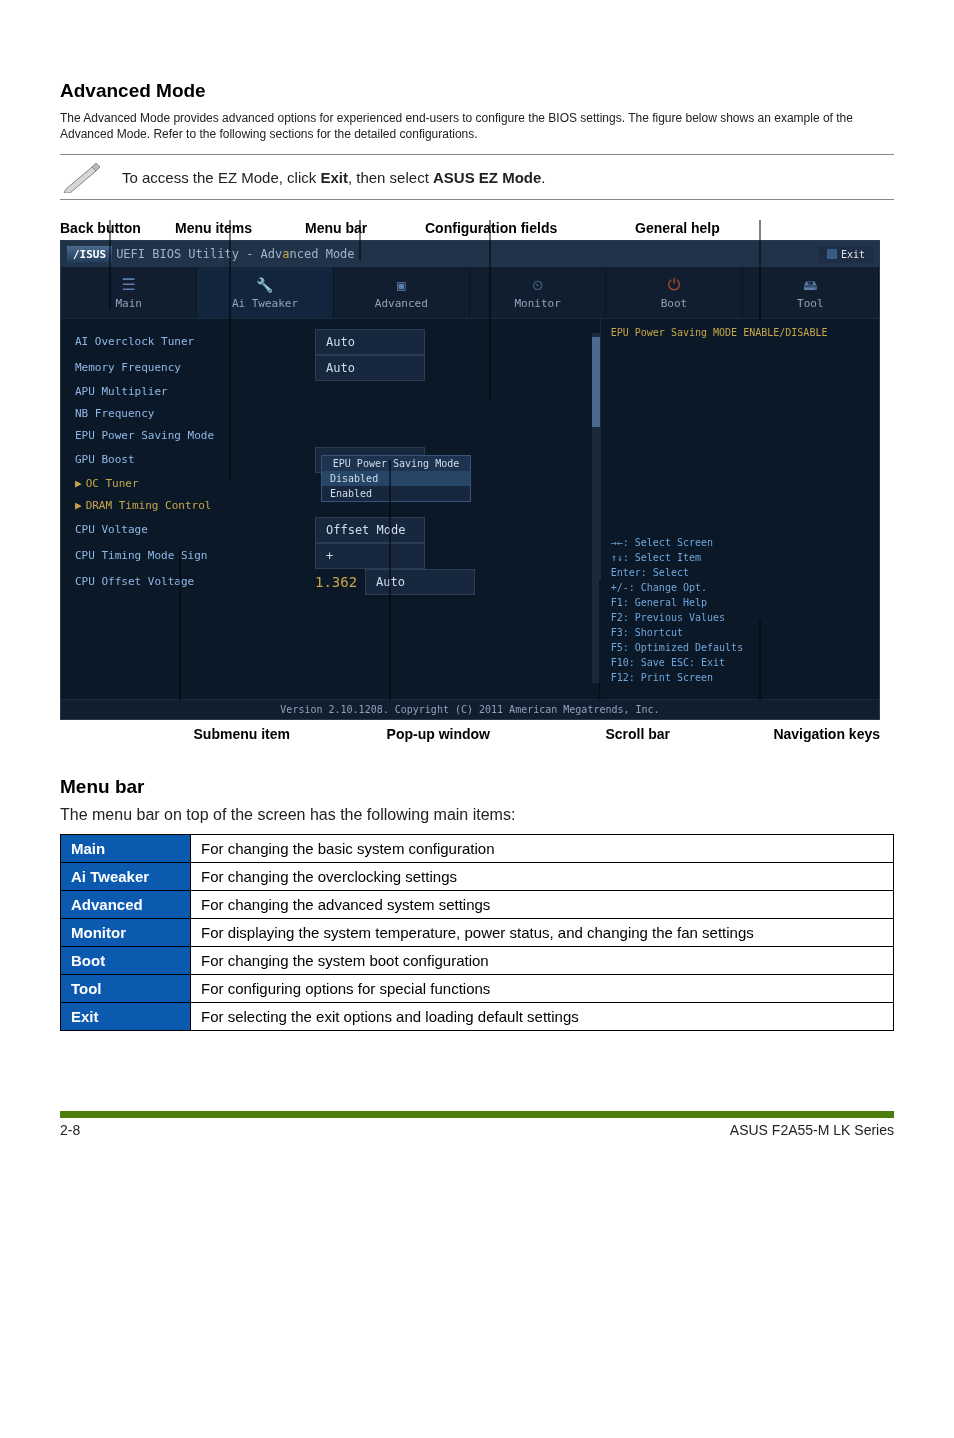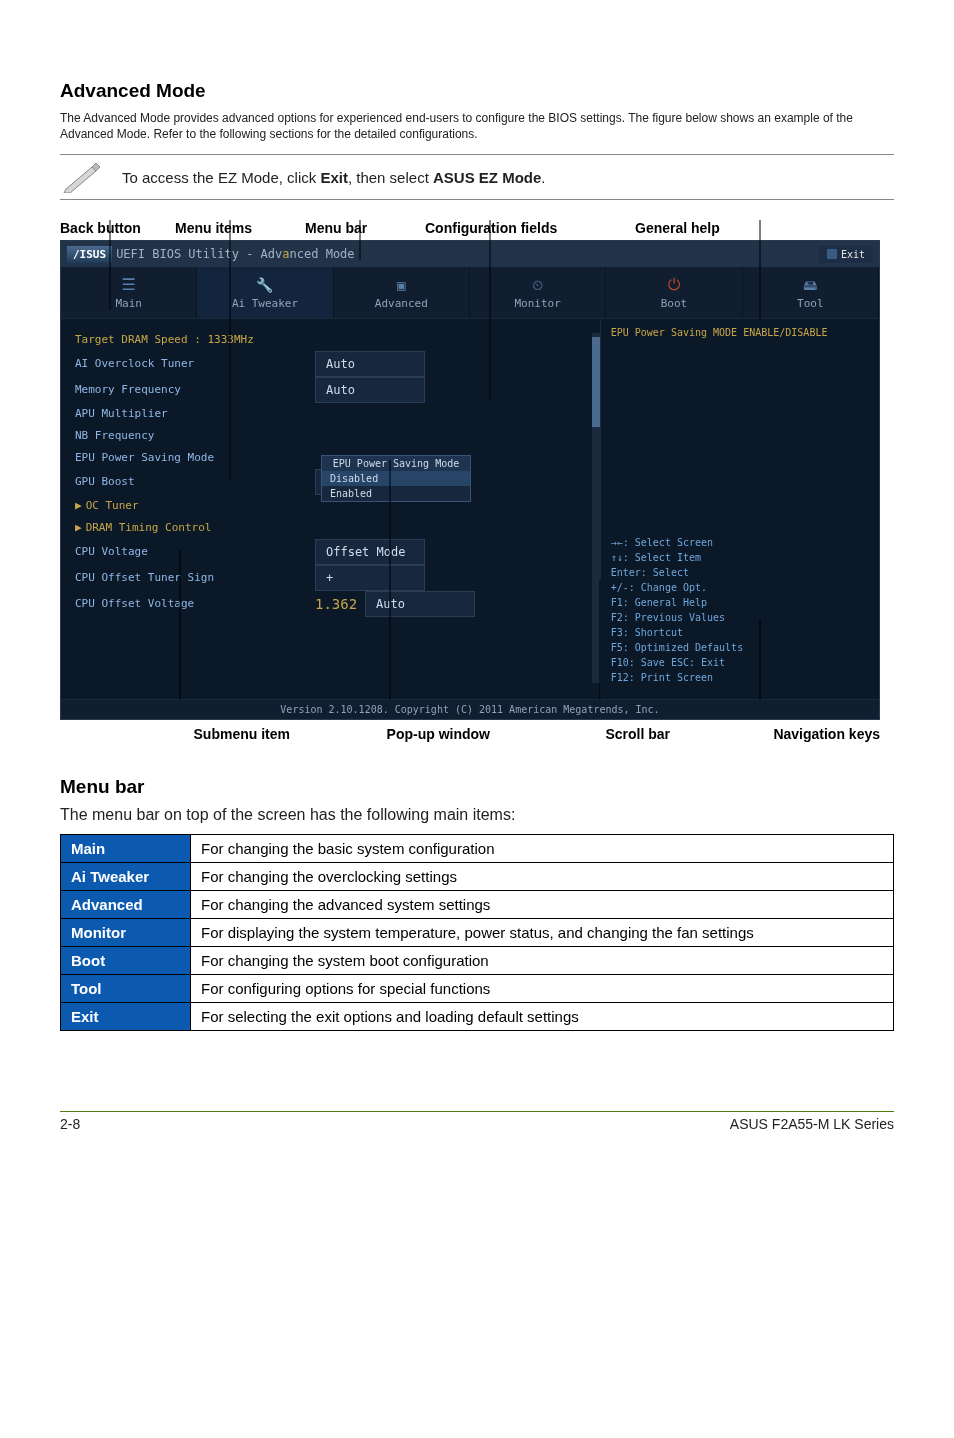--- a/index.html
+++ b/index.html
@@ -59,21 +59,21 @@
     .bl { text-align:right; }
     .bl-sub { width:230px; }
     .bl-pop { width:200px; }
     .bl-scroll { width:180px; }
     .bl-nav { width:210px; }
     .menubar-section { margin-top: 34px; }
     .menubar-intro { font-size: 16px; margin: 8px 0 10px 0; color:#222;}
     .mb-table { border-collapse: collapse; width: 100%; font-size: 15px;}
     .mb-table td { border: 1px solid #000; padding: 5px 10px; }
     .mb-table td.mb-name { background: #0b5ab0; color: #fff; font-weight: bold; width: 130px; }
-    .page-footer { border-top: 1px solid #4d7c0f; margin-top: 80px; display:flex; justify-content:space-between; font-size:14px; color:#222; padding-top:4px;}
+    .page-footer { border-top: 7px solid #4d7c0f; margin-top: 80px; display:flex; justify-content:space-between; font-size:14px; color:#222; padding-top:4px;}
   </style>
 </head>
 <body>
 
 <div class="page">
   <h2>Advanced Mode</h2>
   <p class="intro">The Advanced Mode provides advanced options for experienced end-users to configure the BIOS settings. The figure below shows an example of the Advanced Mode. Refer to the following sections for the detailed configurations.</p>
 
   <div class="note-box">
     <span class="pencil-icon">
@@ -113,23 +113,20 @@
         <div class="bios-tab active"><span class="tab-icon ti-tweaker">🔧</span><span>Ai Tweaker</span></div>
         <div class="bios-tab"><span class="tab-icon ti-adv">▣</span><span>Advanced</span></div>
         <div class="bios-tab"><span class="tab-icon ti-mon">⏲</span><span>Monitor</span></div>
         <div class="bios-tab"><span class="tab-icon ti-boot">⏻</span><span>Boot</span></div>
         <div class="bios-tab"><span class="tab-icon ti-tool">🖴</span><span>Tool</span></div>
       </div>
 
       <div class="bios-body">
         <div class="bios-left">
           <div class="setting-row">
-              <span class="s-label" style="color:#c8a648">Target DRAM Speed : 1333MHz</span>
-            </div>
-          <div class="setting-row">
               <span class="s-label">AI Overclock Tuner</span>
               <span class="s-auto">Auto</span>
             </div>
           <div class="setting-row">
               <span class="s-label">Memory Frequency</span>
               <span class="s-auto">Auto</span>
             </div>
           <div class="setting-row">
               <span class="s-label">APU Multiplier</span>
             </div>
@@ -143,21 +140,21 @@
               <span class="s-label">GPU Boost</span>
               <span class="s-auto">Auto</span>
             </div>
           <div class="submenu-row"><span class="caret">▶</span><span>OC Tuner</span></div>
           <div class="submenu-row"><span class="caret">▶</span><span>DRAM Timing Control</span></div>
           <div class="setting-row">
               <span class="s-label">CPU Voltage</span>
               <span class="s-auto">Offset Mode</span>
             </div>
           <div class="setting-row">
-              <span class="s-label">CPU Offset Tuner Sign</span>
+              <span class="s-label">CPU Timing Mode Sign</span>
               <span class="s-auto">+</span>
             </div>
           <div class="setting-row">
               <span class="s-label">CPU Offset Voltage</span>
               <span style="color:#c8a648;width:50px;font-size:14px">1.362</span>
               <span class="s-auto">Auto</span>
             </div>
 
           <div class="popup">
             <div class="popup-title">EPU Power Saving Mode</div>

